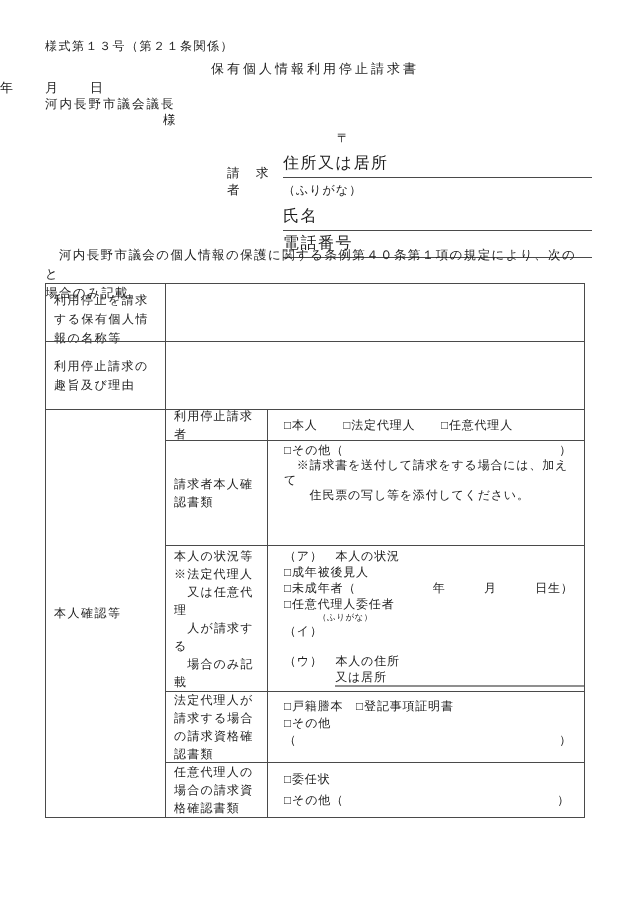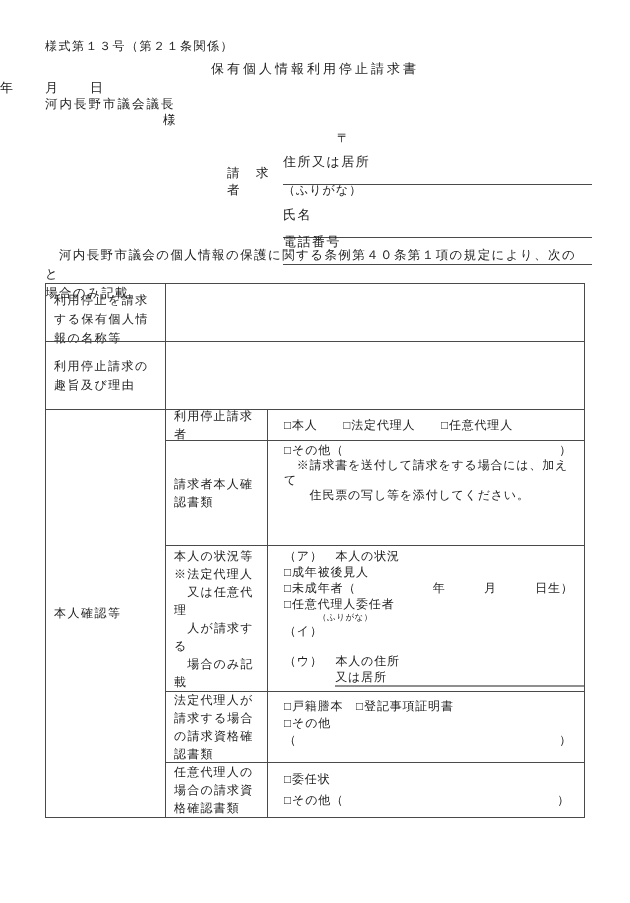--- a/index.html
+++ b/index.html
@@ -17,21 +17,21 @@
   
   .form-number{left:45px;top:38px;font-size:12px;letter-spacing:1.5px;}
   .doc-title{left:0;right:0;top:60px;text-align:center;font-size:13px;letter-spacing:3px;}
   .date-line{left:0;right:0;top:79px;padding-right:48px;font-size:13px;letter-spacing:2px;}
   .addressee{left:45px;top:96px;font-size:12.5px;letter-spacing:2px;}
   .honorific{left:163px;top:112px;font-size:12.5px;}
 
   
   .postal{left:337px;top:130px;font-size:12px;}
   .req-label{left:227px;top:165px;font-size:12.5px;letter-spacing:2px;line-height:17px;white-space:pre-line;}
-  .field-row{left:283px;width:309px;border-bottom:1px solid #4a4a4a;font-size:13px;letter-spacing:1.5px;padding-bottom:13px;}
+  .field-row{left:283px;width:309px;border-bottom:1px solid #4a4a4a;font-size:16px;letter-spacing:1.5px;padding-bottom:3px;}
   .row-address{top:153px;}
   .furigana-row{left:283px;top:182px;font-size:12px;letter-spacing:1px;}
   .row-name{top:206px;}
   .row-phone{top:233px;}
 
   
   .intro{left:45px;top:246px;width:540px;font-size:12.5px;letter-spacing:1.4px;line-height:19px;}
 
   
   .tbl{

